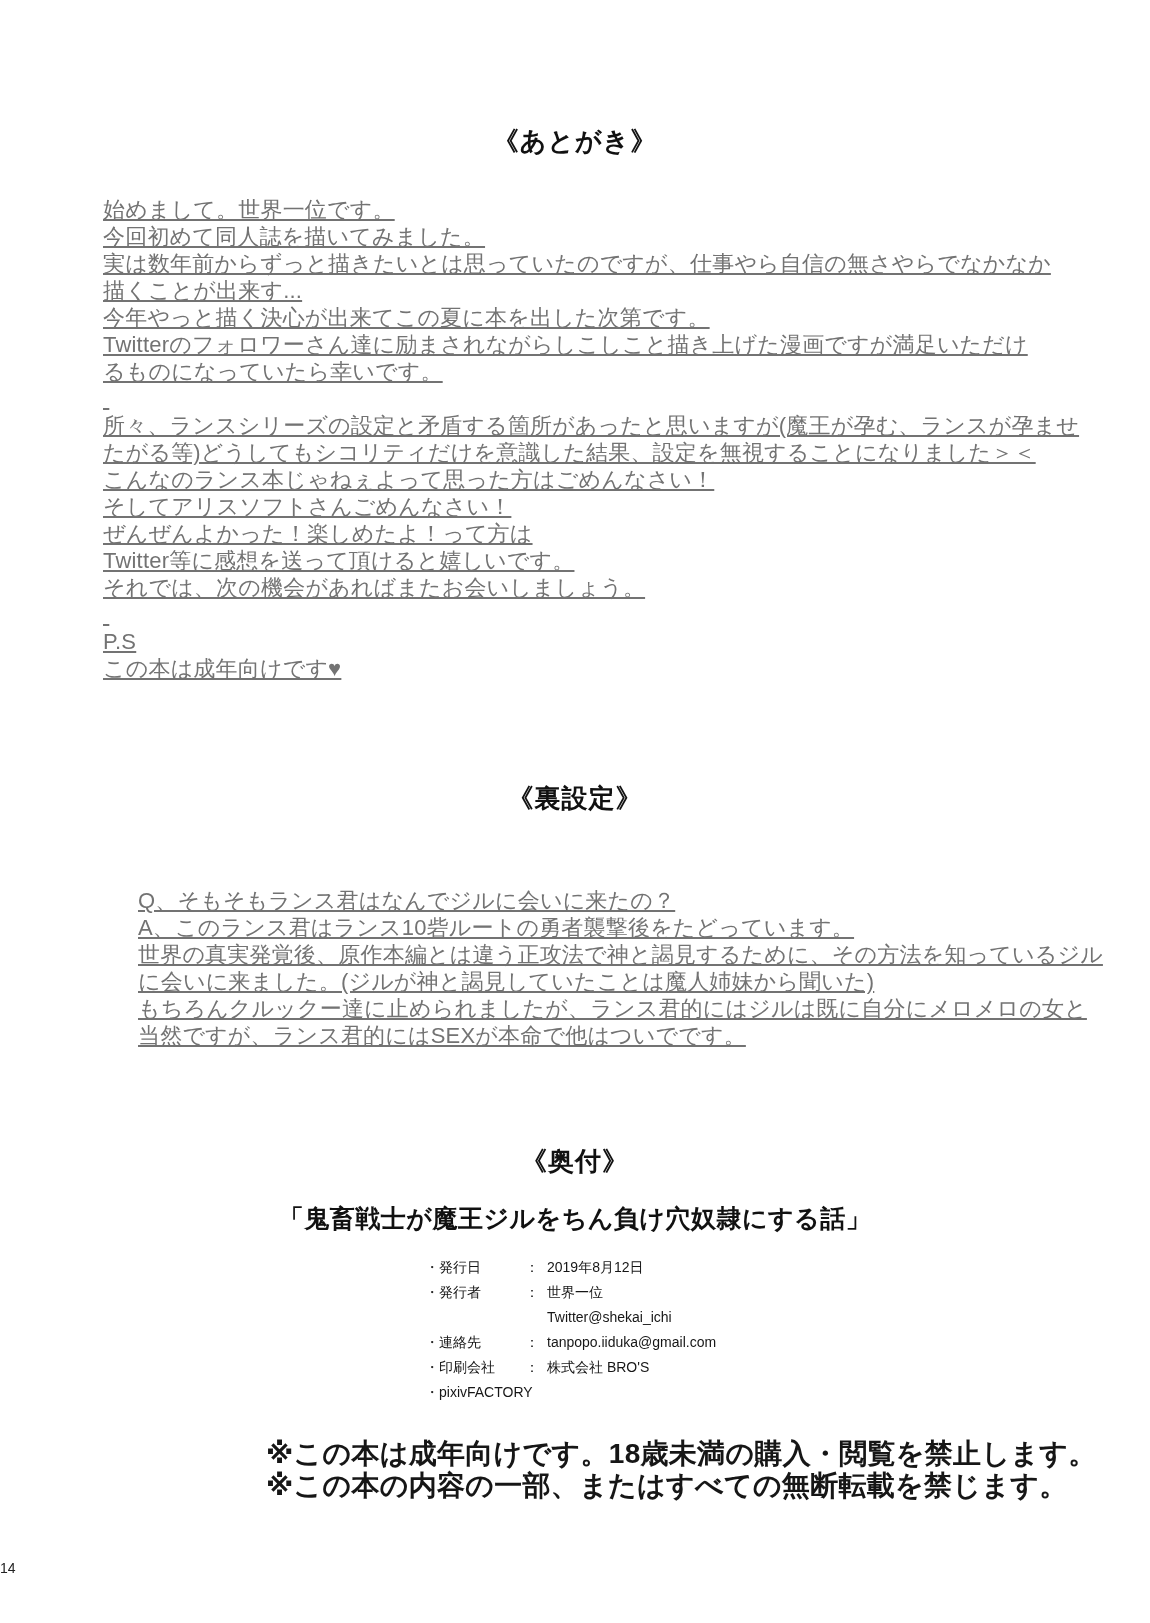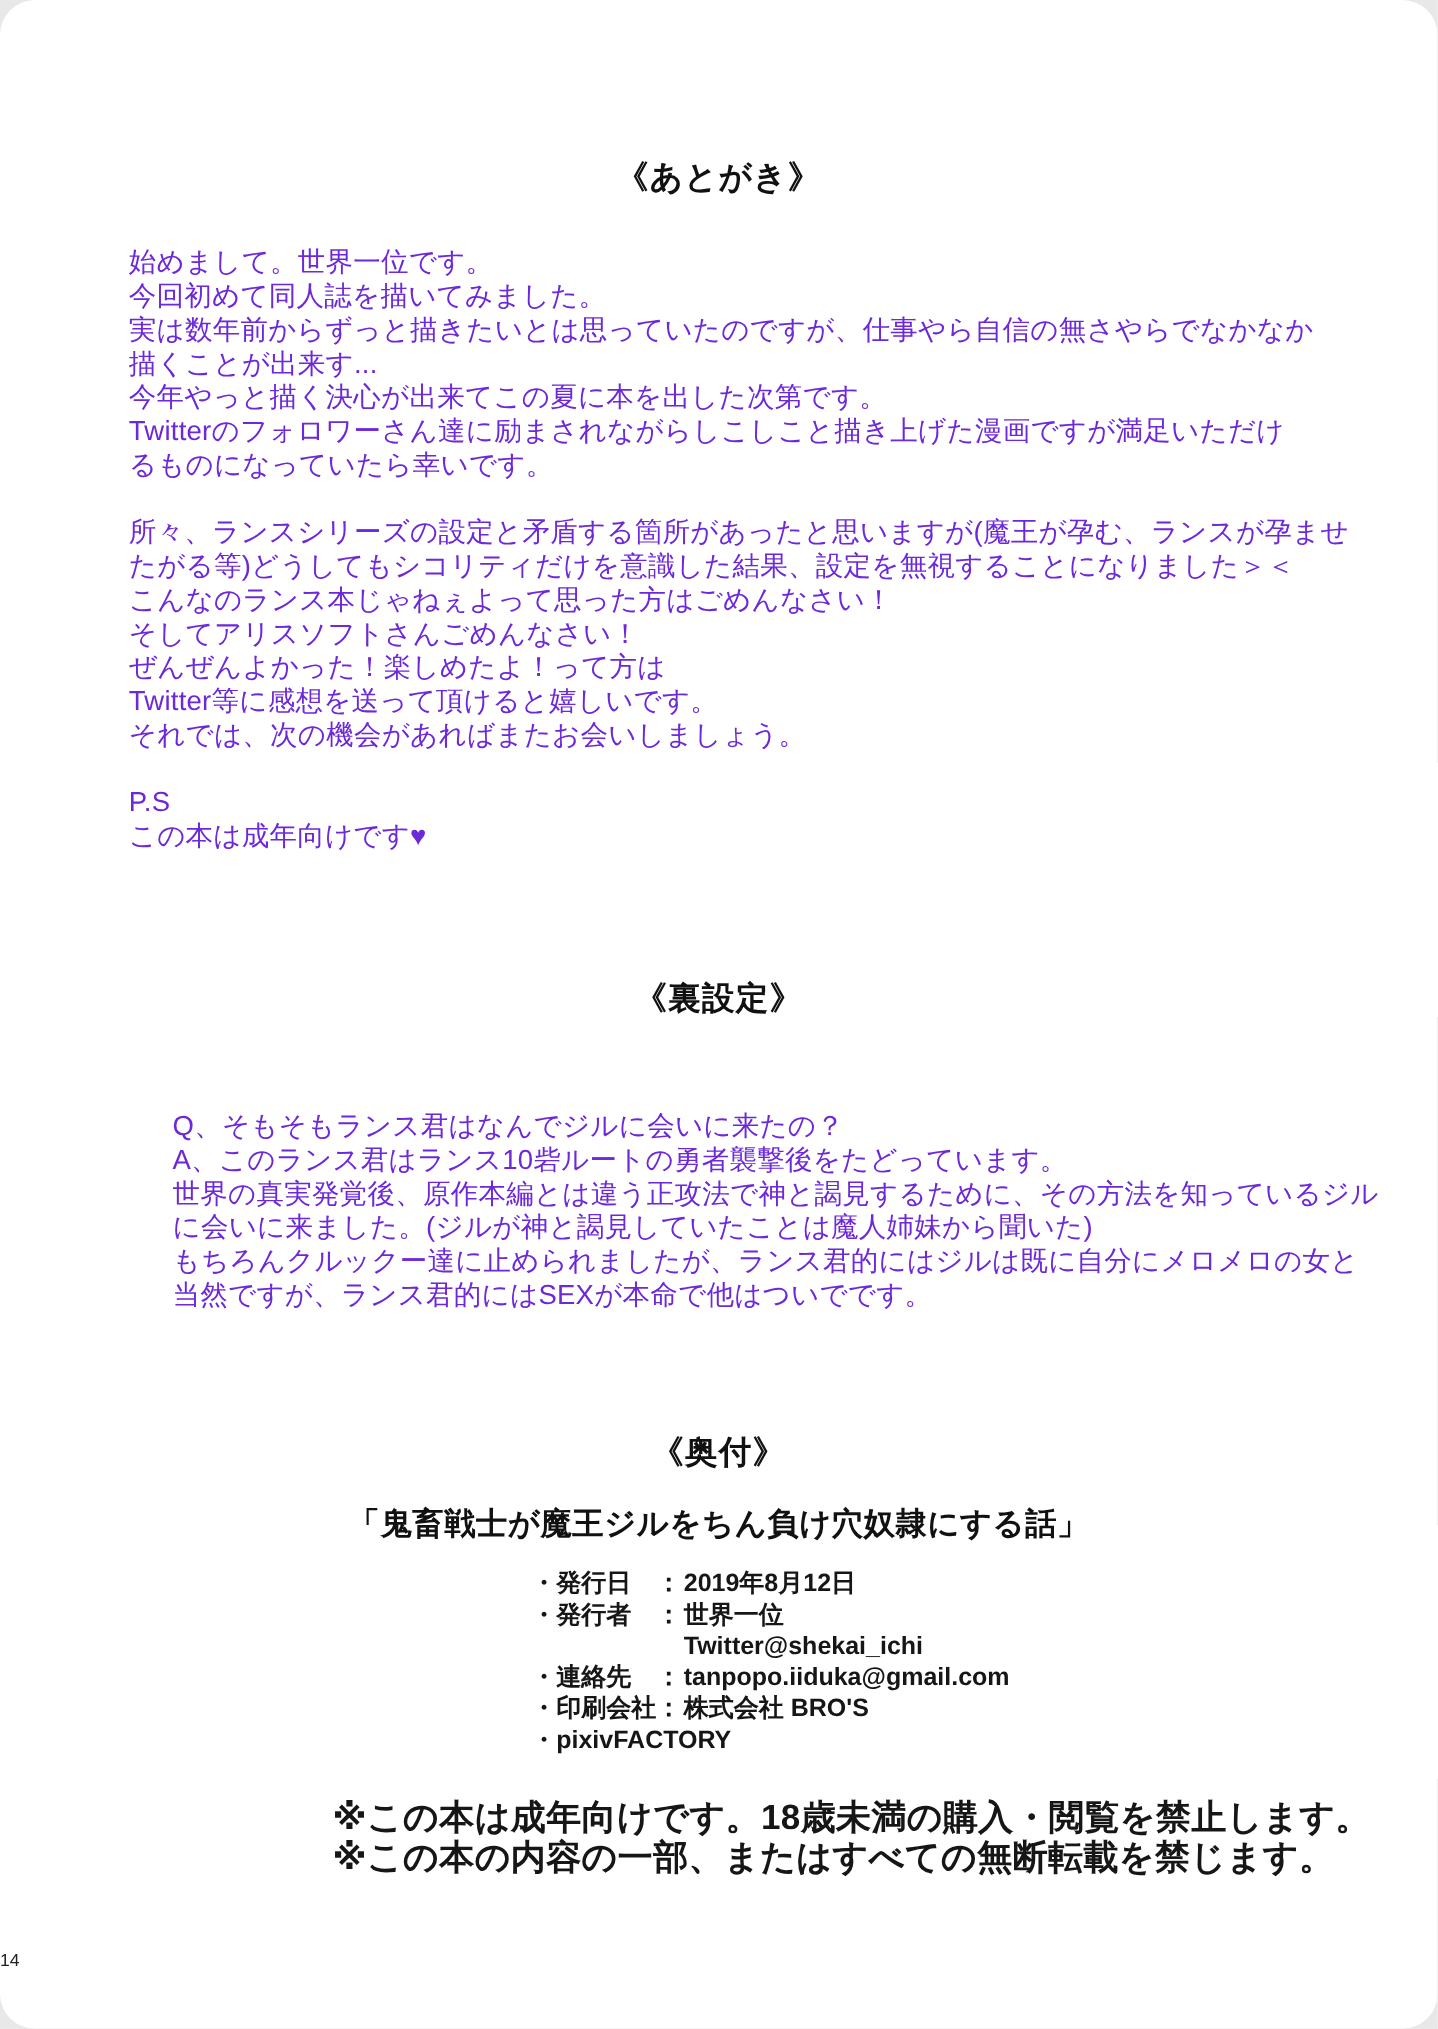--- a/index.html
+++ b/index.html
@@ -7,21 +7,20 @@
   body { font-family: "Liberation Sans", "DejaVu Sans", sans-serif; }
 
   .page {
     position: relative;
     width: 1150px;
     height: 1623px;
     margin: 0 auto;
     background: #ffffff;
     color: #1a1a1a;
     overflow: hidden;
-    border-radius: 28px;
   }
 
   .section-heading {
     position: absolute;
     left: 0;
     width: 100%;
     text-align: center;
     font-size: 26px;
     font-weight: bold;
     letter-spacing: 1px;
@@ -30,21 +29,22 @@
   .heading-atogaki { top: 124px; }
   .heading-ura     { top: 781px; }
   .heading-okuzuke { top: 1144px; }
 
   .text-block {
     position: absolute;
     left: 103px;
     right: 40px;
     font-size: 22px;
     font-weight: 500;
-    color: #6d28d9;
+    color: #737373;
+    text-decoration: underline;
   }
   .afterword-body { top: 196px; }
   .ura-body       { top: 887px; margin-left: 35px; }
 
   .text-line {
     line-height: 27px;
     min-height: 27px;
     white-space: pre;
     letter-spacing: 0.2px;
   }
@@ -58,22 +58,22 @@
     font-size: 25px;
     font-weight: bold;
     letter-spacing: 0.5px;
     color: #111;
   }
 
   .colophon {
     position: absolute;
     top: 1255px;
     left: 425px;
-    font-size: 20px;
-    font-weight: 700;
+    font-size: 14px;
+    font-weight: 400;
     color: #161616;
   }
   .colophon-row {
     display: flex;
     line-height: 25px;
     min-height: 25px;
     white-space: nowrap;
   }
   .colophon-row .cell-label { width: 100px; flex-shrink: 0; }
   .colophon-row .cell-sep   { width: 22px;  flex-shrink: 0; }

